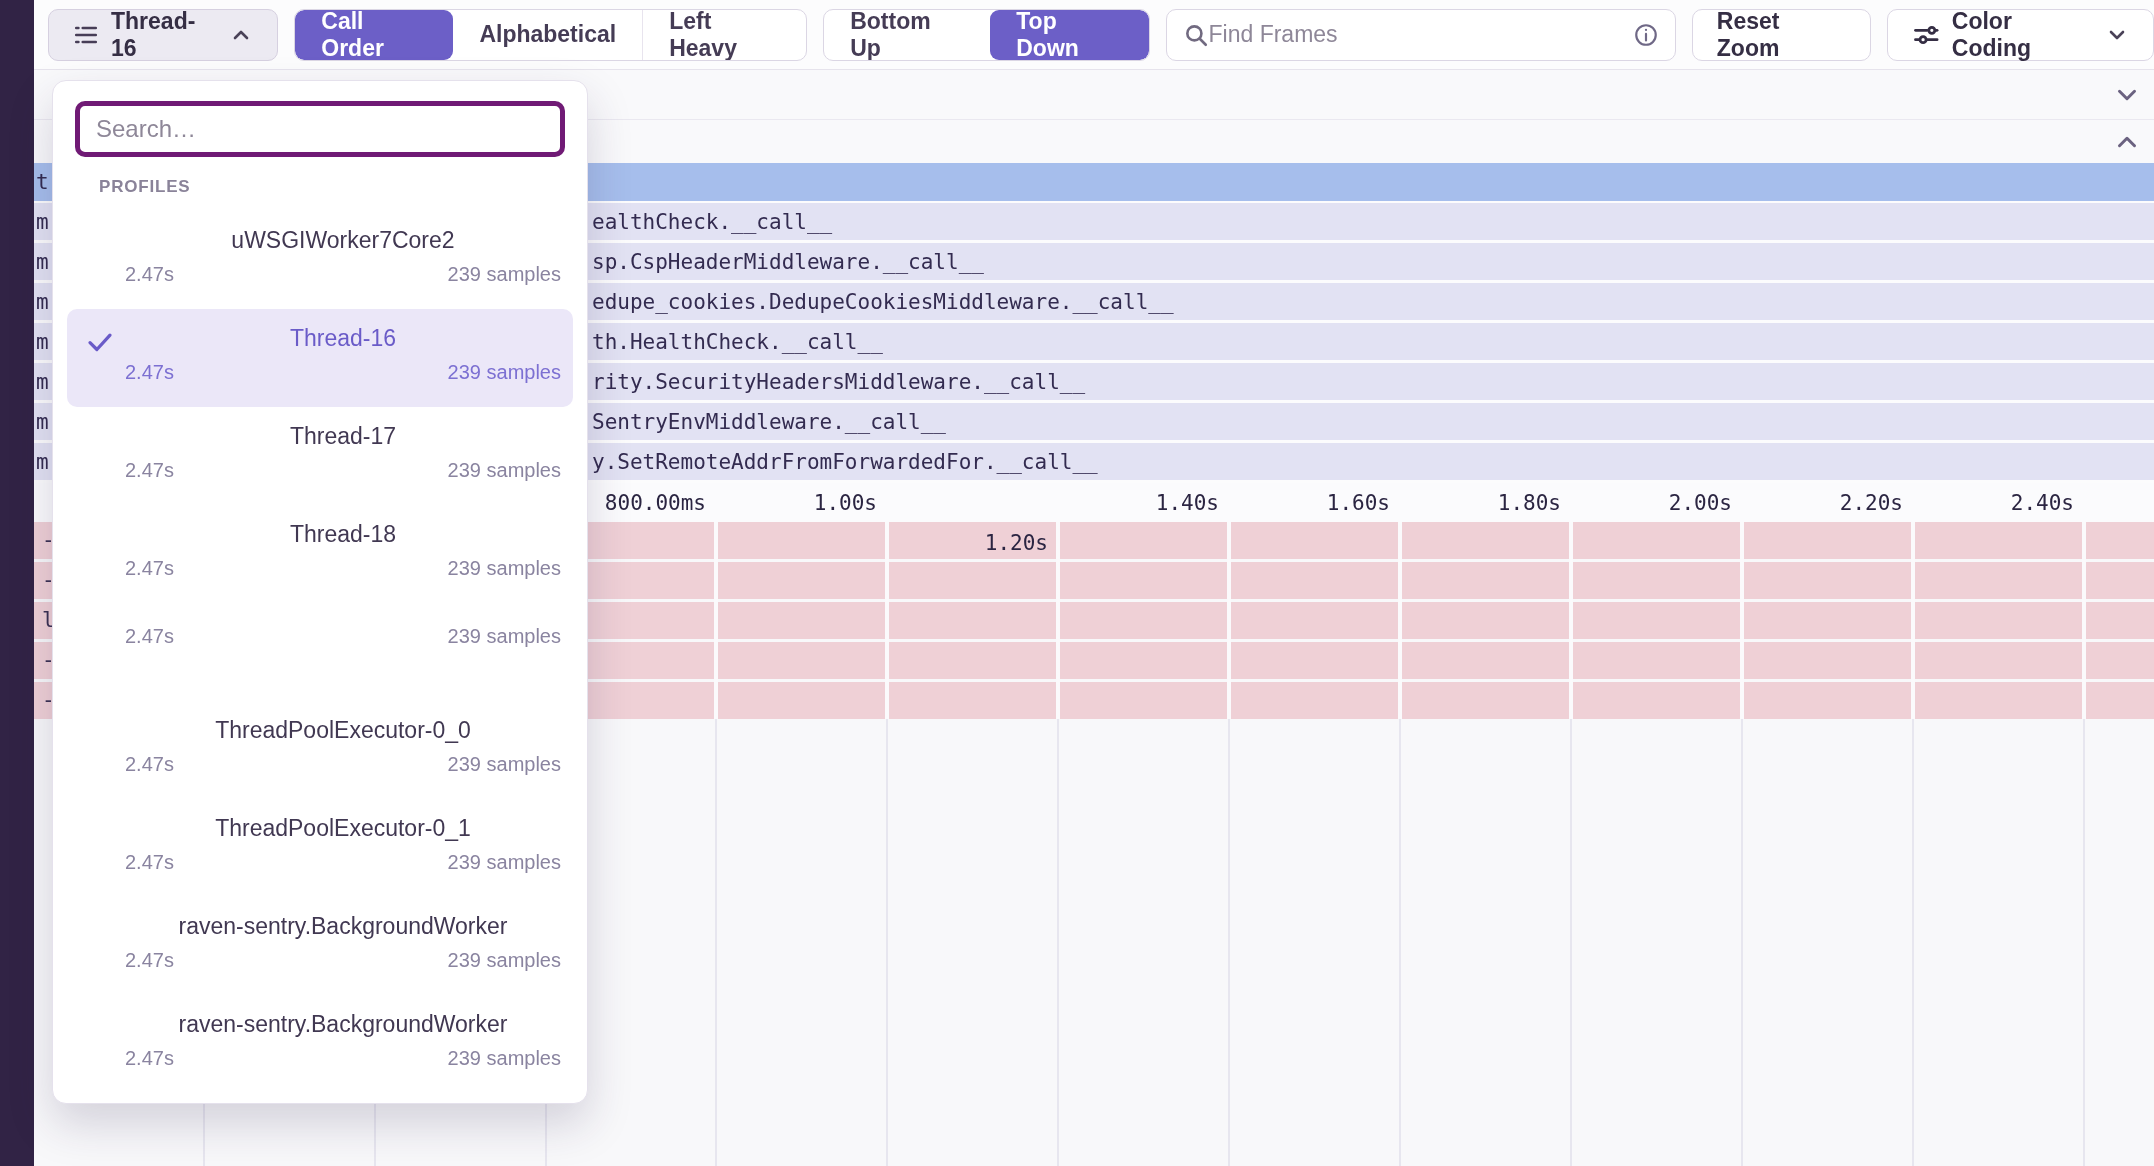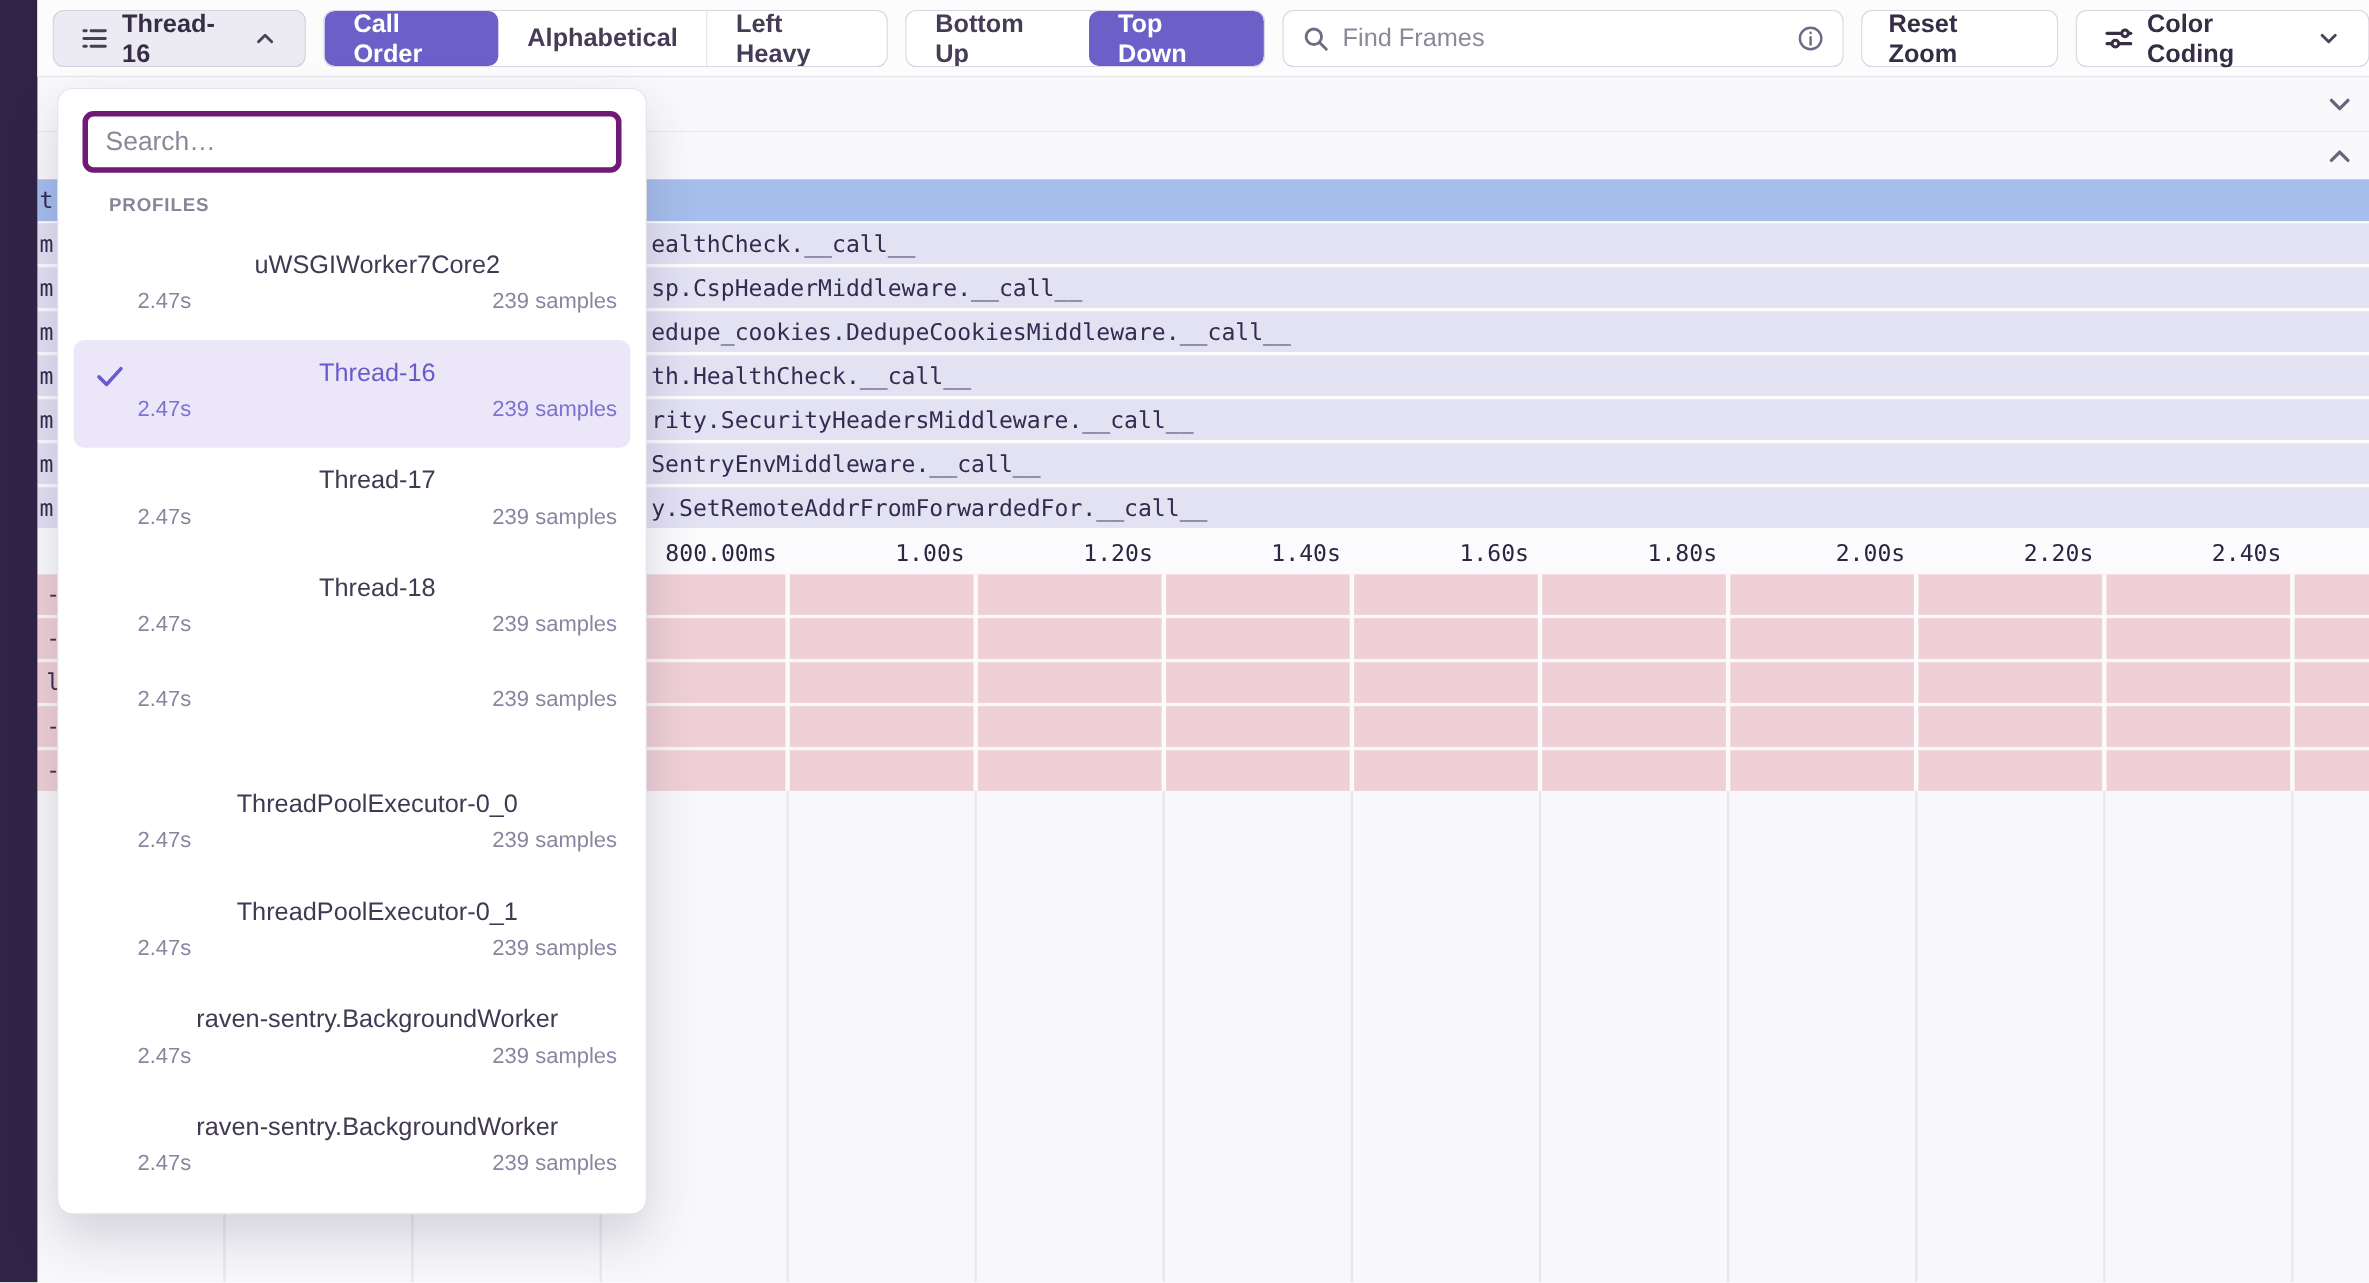--- a/index.html
+++ b/index.html
@@ -15,21 +15,21 @@
   .header { position:absolute; left:34px; top:0; right:0; height:70px; background:#FCFCFD;
             border-bottom:1px solid #E6E3EC; display:flex; align-items:center; padding-left:14px; gap:16px; z-index:20; }
   .btn { height:52px; display:flex; align-items:center; gap:12px; background:#fff;
          border:1px solid #DBD6E4; border-radius:10px; padding:0 24px; font-size:23px; font-weight:bold; color:#352E44; cursor:pointer; }
   .btn.tinted { background:#ECEAF2; border-color:#D6D0E0; }
   .seg { height:52px; display:flex; align-items:stretch; background:#fff; border:1px solid #DBD6E4; border-radius:10px; overflow:hidden; }
   .seg-option { display:flex; align-items:center; padding:0 26px; font-size:23px; font-weight:bold; color:#453C55; cursor:pointer; }
   .seg-option + .seg-option { border-left:1px solid #E8E4EE; }
   .seg-option.selected { background:#6C5FC7; color:#fff; border-radius:9px; border-left:none; }
   .seg-option.selected + .seg-option { border-left:none; }
-  .search-field { width:520px; height:52px; display:flex; align-items:center; gap:12px; background:#fff;
+  .search-field { width:520px; height:52px; display:flex; align-items:center; background:#fff;
                   border:1px solid #DBD6E4; border-radius:10px; padding:0 16px; }
   .search-field input { flex:1; border:none; outline:none; font-size:23px; color:#3A3246; background:transparent; font-family:"Liberation Sans",sans-serif; }
   .search-field input::placeholder { color:#8E8798; }
   .icon { display:inline-flex; align-items:center; justify-content:center; }
 
   
   .band1 { position:absolute; left:34px; right:0; top:70px; height:50px; background:#F9F9FB; border-bottom:1px solid #EAE8F0; z-index:5; }
   .band2 { position:absolute; left:34px; right:0; top:120px; height:43px; background:#F9F9FB; z-index:5; }
   .band-chev { position:absolute; right:10px; top:50%; transform:translateY(-50%); width:34px; height:34px;
                display:flex; align-items:center; justify-content:center; cursor:pointer; }
@@ -191,21 +191,21 @@
     </div>
     <div class="frame-row" style="top:280px;">
       <span class="frame-frag mono">m</span>
       <span class="frame-label mono">y.SetRemoteAddrFromForwardedFor.__call__</span>
     </div>
   </div>
 
   <div class="time-axis">
     <span class="time-label mono" style="left:482px;">800.00ms</span>
     <span class="time-label mono" style="left:653px;">1.00s</span>
-    <span class="time-label mono" style="left:824px;">1.20s</span>
+    <span class="time-label mono" style="left:824px;margin-top:40px;">1.20s</span>
     <span class="time-label mono" style="left:995px;">1.40s</span>
     <span class="time-label mono" style="left:1166px;">1.60s</span>
     <span class="time-label mono" style="left:1337px;">1.80s</span>
     <span class="time-label mono" style="left:1508px;">2.00s</span>
     <span class="time-label mono" style="left:1679px;">2.20s</span>
     <span class="time-label mono" style="left:1850px;">2.40s</span>
   </div>
 
   <div class="main">
     <div class="main-row" style="top:0;">

